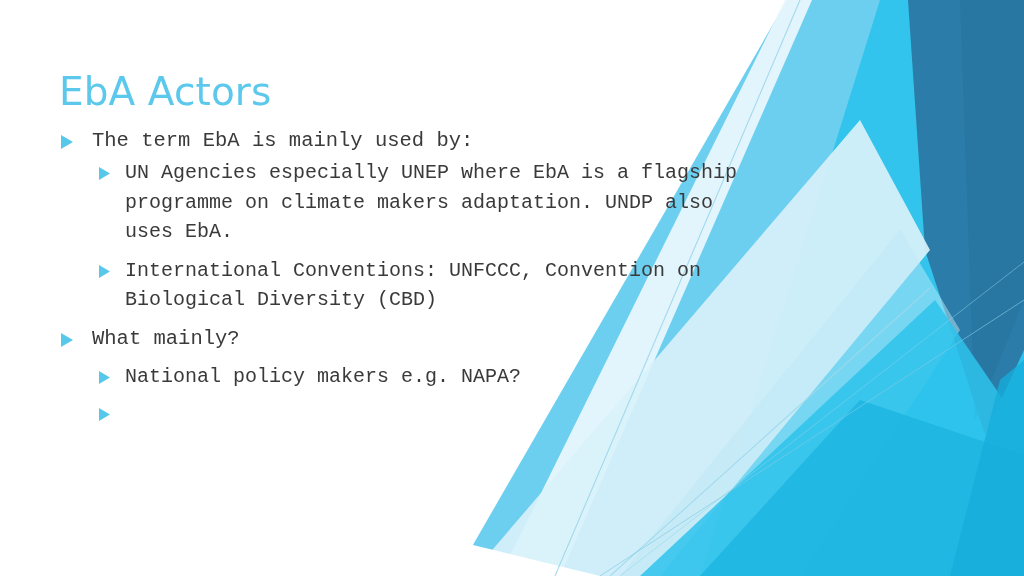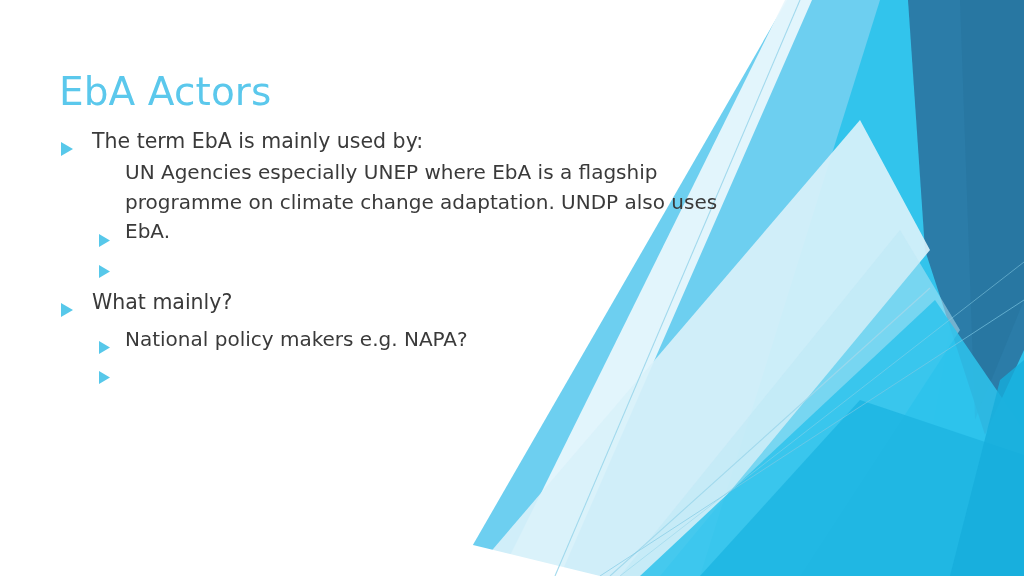--- a/index.html
+++ b/index.html
@@ -44,21 +44,22 @@
     white-space: nowrap;
   }
   #body-list {
     position: absolute;
     left: 0;
     top: 110px;
     width: 790px;
   }
   .bullet-row {
     display: flex;
-    align-items: flex-end;
+    align-items: flex-start;
+    font-family: Liberation Mono, monospace;
   }
   .lvl1 {
     padding-left: 61px;
     margin-bottom: 2px;
   }
   .lvl2 {
     padding-left: 99px;
     margin-bottom: 4px;
   }
   .marker {
@@ -159,29 +160,30 @@
         </span>
         <span class="btext">The term EbA is mainly used by:</span>
       </div>
 
       <div class="bullet-row lvl2 gap-after">
         <span class="marker">
           <svg viewBox="0 0 11 13" width="11" height="13">
               <polygon points="0,0 11,6.5 0,13" fill="#57C8EA"></polygon>
             </svg>
         </span>
-        <span class="btext">UN Agencies especially UNEP where EbA is a flagship programme on climate change adaptation. UNDP also uses EbA.</span>
+        <span class="btext">UN Agencies especially UNEP where EbA is a flagship programme on climate makers adaptation. UNDP also uses EbA.</span>
       </div>
 
       <div class="bullet-row lvl2 gap-after">
         <span class="marker">
           <svg viewBox="0 0 11 13" width="11" height="13">
               <polygon points="0,0 11,6.5 0,13" fill="#57C8EA"></polygon>
             </svg>
         </span>
+        <span class="btext">International Conventions: UNFCCC, Convention on Biological Diversity (CBD)</span>
       </div>
 
 
       <div class="bullet-row lvl1 gap-after2">
         <span class="marker">
           <svg viewBox="0 0 12 14" width="12" height="14">
               <polygon points="0,0 12,7 0,14" fill="#57C8EA"></polygon>
             </svg>
         </span>
         <span class="btext">What mainly?</span>

